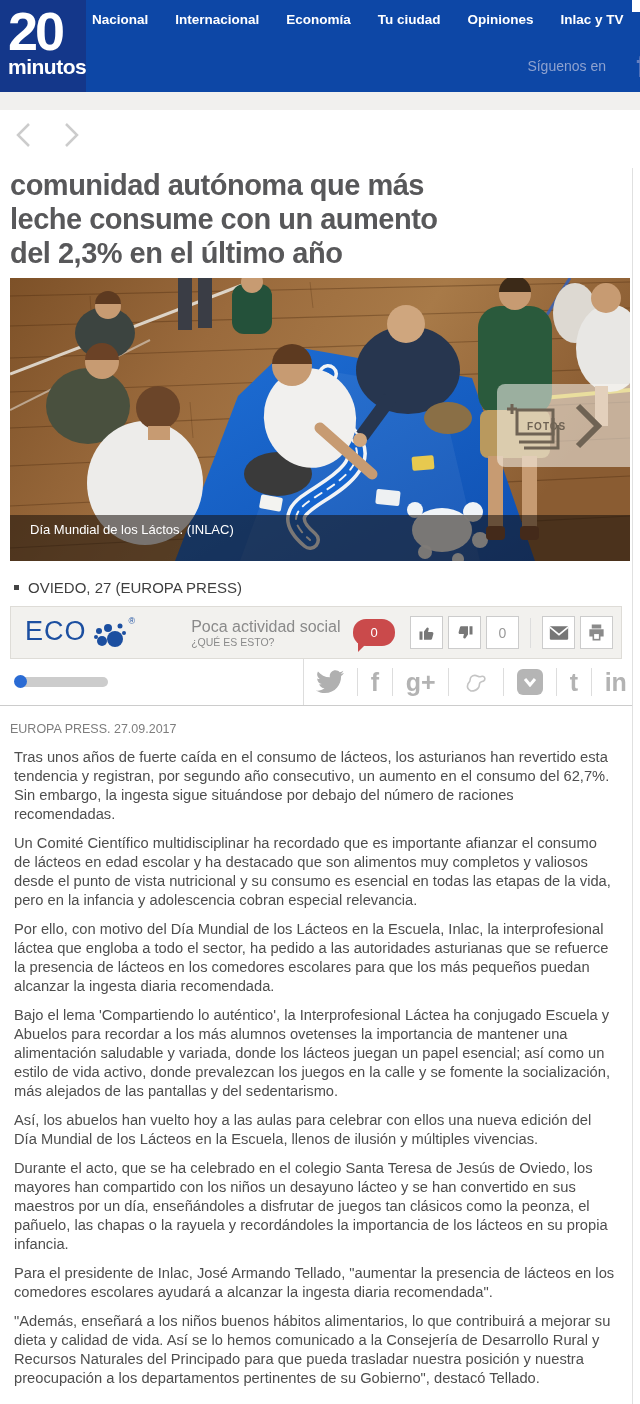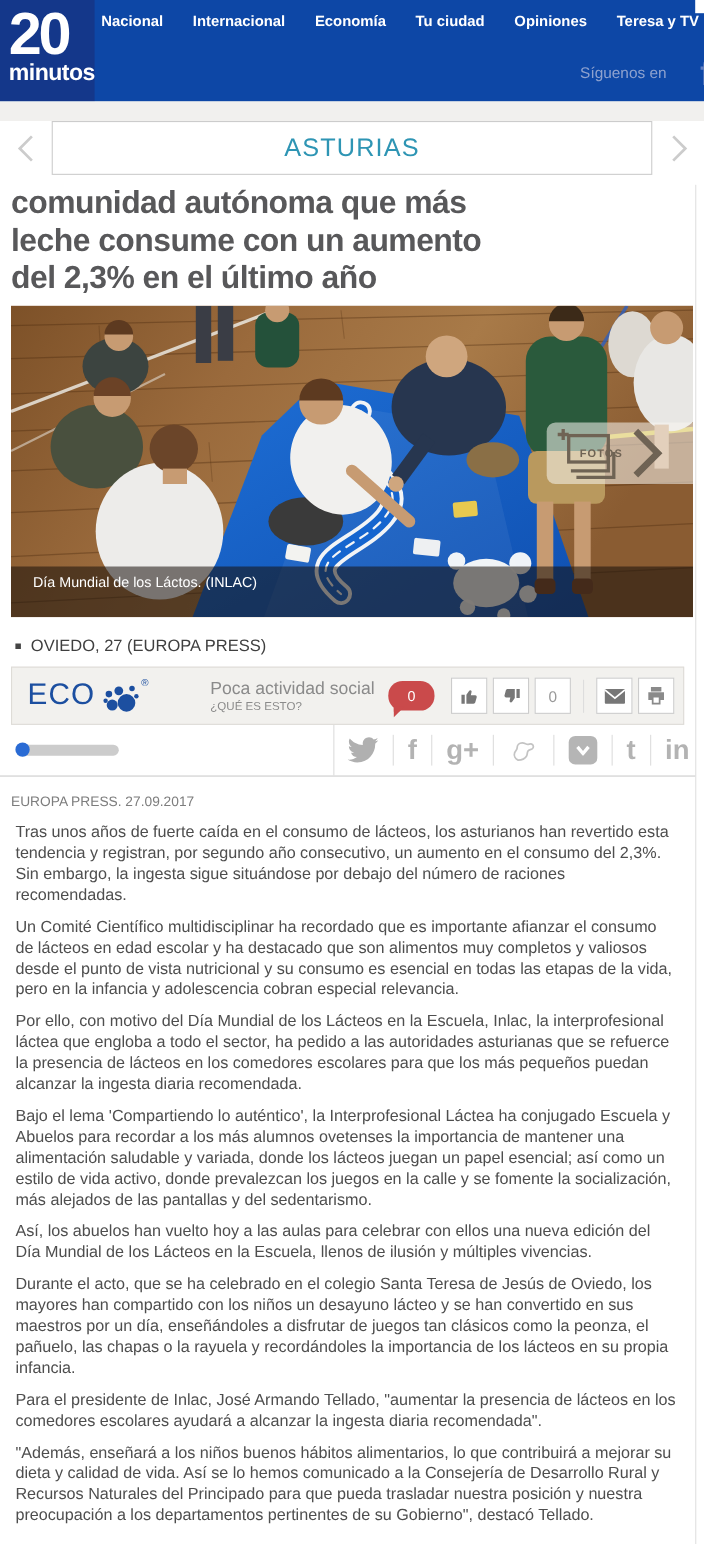--- a/index.html
+++ b/index.html
@@ -32,21 +32,21 @@
   .content { width:633px; border-right:1px solid #e0e0e0; min-height:1245px; }
   h1.headline { margin:9px 16px 8px 10px; font-size:29px; line-height:34px; color:#58585a;
                 font-weight:bold; letter-spacing:-0.5px; }
   h1.headline div { white-space:nowrap; }
 
   
   .photo { position:relative; width:620px; height:283px; margin-left:10px; overflow:hidden; background:#8a5a35; }
   .scene { position:absolute; inset:0; width:100%; height:100%; }
   .caption { position:absolute; left:0; right:0; bottom:0; height:46px; background:rgba(24,17,11,0.55);
              color:#fff; font-size:13px; display:flex; align-items:flex-end; padding:0 0 24px 20px; }
-  .fotos-panel { position:absolute; top:106px; right:0; width:133px; height:56px;
+  .fotos-panel { position:absolute; top:106px; right:0; width:133px; height:83px;
                  background:rgba(248,245,240,0.55); border-radius:8px 0 0 8px;
                  display:flex; align-items:center; padding-left:8px; cursor:pointer; }
   .fotos-stack { position:relative; width:58px; height:52px; }
   .fotos-label { position:absolute; left:22px; top:21px; font-size:10px; font-weight:bold;
                  color:#6f6354; letter-spacing:1px; }
   .next-photo { margin-left:10px; }
 
   
   .byline { display:flex; align-items:center; gap:9px; padding:18px 0 10px 14px; color:#3f3f3f; font-size:15px; }
   .bullet { width:5px; height:5px; background:#444; display:inline-block; }
@@ -97,39 +97,36 @@
     <div class="logo">
       <span class="logo20">20</span>
       <span class="logomin">minutos</span>
     </div>
     <nav class="mainnav">
       <a class="navitem">Nacional</a>
       <a class="navitem">Internacional</a>
       <a class="navitem">Economía</a>
       <a class="navitem">Tu ciudad</a>
       <a class="navitem">Opiniones</a>
-      <a class="navitem">Teresa y TV</a>
+      <a class="navitem">Inlac y TV</a>
       <a class="navitem">Tecnología</a>
 
     </nav>
     <div class="follow">Síguenos en</div>
     <div class="fb-partial">f</div>
     <div class="corner-notch"></div>
   </header>
 
   <div class="strip"></div>
 
   <div class="banner">
     <div class="banner-arrow">
       <svg width="24" height="30" viewBox="0 0 24 30">
         <polyline points="17,4 6,15 17,26" fill="none" stroke="#ccc" stroke-width="2.5"></polyline>
       </svg>
-    </div>
-    <div class="banner-box">
-      <span class="banner-title">ASTURIAS</span>
     </div>
     <div class="banner-arrow">
       <svg width="24" height="30" viewBox="0 0 24 30">
         <polyline points="7,4 18,15 7,26" fill="none" stroke="#ccc" stroke-width="2.5"></polyline>
       </svg>
     </div>
   </div>
 
   <main class="content">
 
@@ -336,21 +333,21 @@
         <span class="sep"></span>
         <span class="glyph">t</span>
         <span class="sep"></span>
         <span class="glyph">in</span>
       </div>
     </div>
 
     <div class="source">EUROPA PRESS. 27.09.2017</div>
 
     <div class="body-text">
-      <p>Tras unos años de fuerte caída en el consumo de lácteos, los asturianos han revertido esta tendencia y registran, por segundo año consecutivo, un aumento en el consumo del 2,3%. Sin embargo, la ingesta sigue situándose por debajo del número de raciones recomendadas.</p>
+      <p>Tras unos años de fuerte caída en el consumo de lácteos, los asturianos han revertido esta tendencia y registran, por segundo año consecutivo, un aumento en el consumo del 62,7%. Sin embargo, la ingesta sigue situándose por debajo del número de raciones recomendadas.</p>
       <p>Un Comité Científico multidisciplinar ha recordado que es importante afianzar el consumo de lácteos en edad escolar y ha destacado que son alimentos muy completos y valiosos desde el punto de vista nutricional y su consumo es esencial en todas las etapas de la vida, pero en la infancia y adolescencia cobran especial relevancia.</p>
       <p>Por ello, con motivo del Día Mundial de los Lácteos en la Escuela, Inlac, la interprofesional láctea que engloba a todo el sector, ha pedido a las autoridades asturianas que se refuerce la presencia de lácteos en los comedores escolares para que los más pequeños puedan alcanzar la ingesta diaria recomendada.</p>
       <p>Bajo el lema 'Compartiendo lo auténtico', la Interprofesional Láctea ha conjugado Escuela y Abuelos para recordar a los más alumnos ovetenses la importancia de mantener una alimentación saludable y variada, donde los lácteos juegan un papel esencial; así como un estilo de vida activo, donde prevalezcan los juegos en la calle y se fomente la socialización, más alejados de las pantallas y del sedentarismo.</p>
       <p>Así, los abuelos han vuelto hoy a las aulas para celebrar con ellos una nueva edición del Día Mundial de los Lácteos en la Escuela, llenos de ilusión y múltiples vivencias.</p>
       <p>Durante el acto, que se ha celebrado en el colegio Santa Teresa de Jesús de Oviedo, los mayores han compartido con los niños un desayuno lácteo y se han convertido en sus maestros por un día, enseñándoles a disfrutar de juegos tan clásicos como la peonza, el pañuelo, las chapas o la rayuela y recordándoles la importancia de los lácteos en su propia infancia.</p>
       <p>Para el presidente de Inlac, José Armando Tellado, "aumentar la presencia de lácteos en los comedores escolares ayudará a alcanzar la ingesta diaria recomendada".</p>
       <p>"Además, enseñará a los niños buenos hábitos alimentarios, lo que contribuirá a mejorar su dieta y calidad de vida. Así se lo hemos comunicado a la Consejería de Desarrollo Rural y Recursos Naturales del Principado para que pueda trasladar nuestra posición y nuestra preocupación a los departamentos pertinentes de su Gobierno", destacó Tellado.</p>
     </div>
 
   </main>

